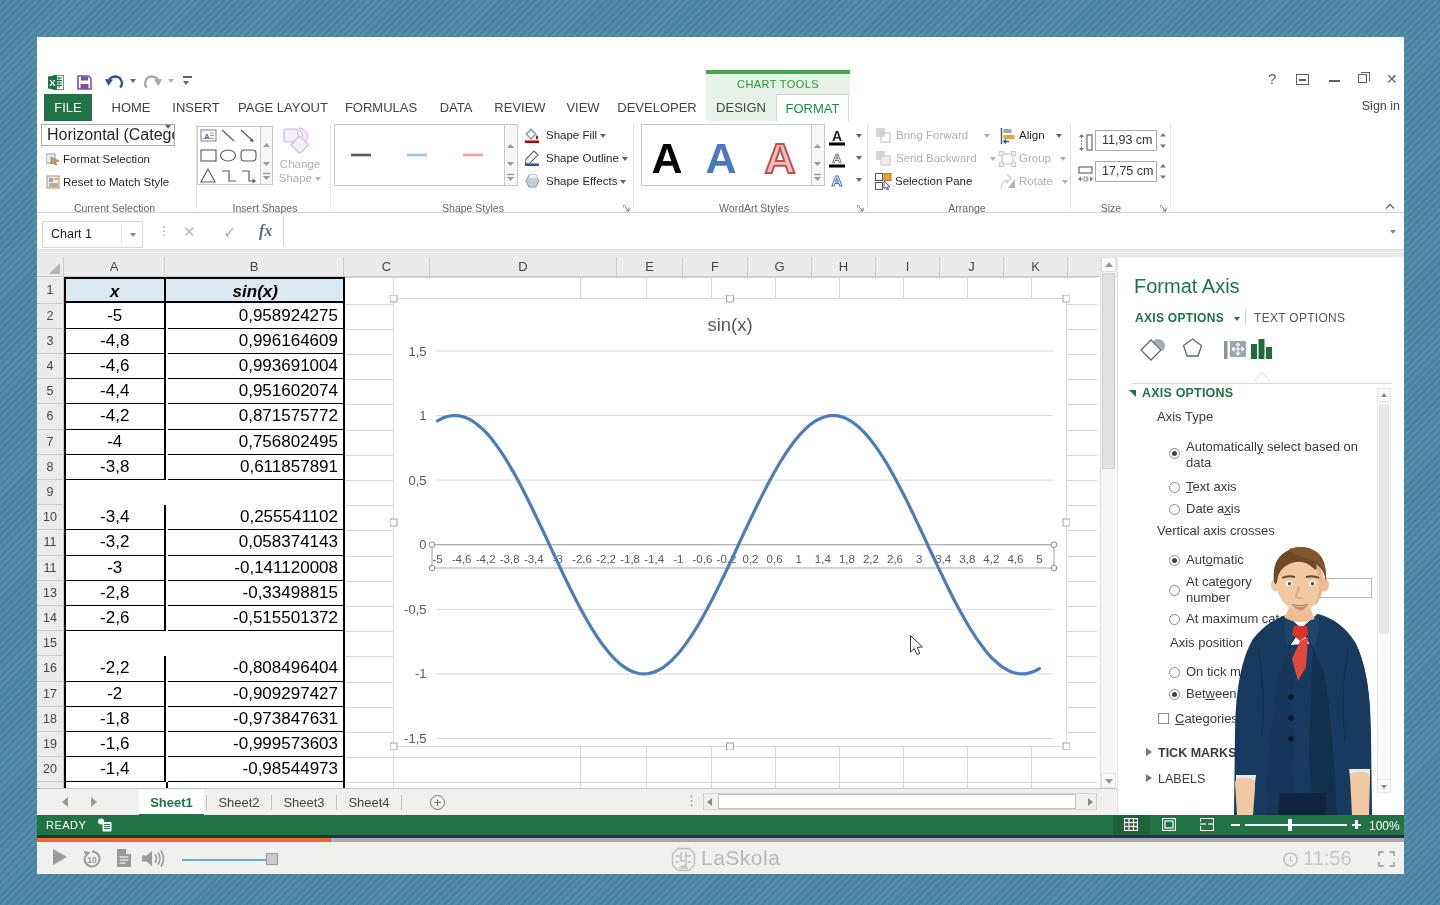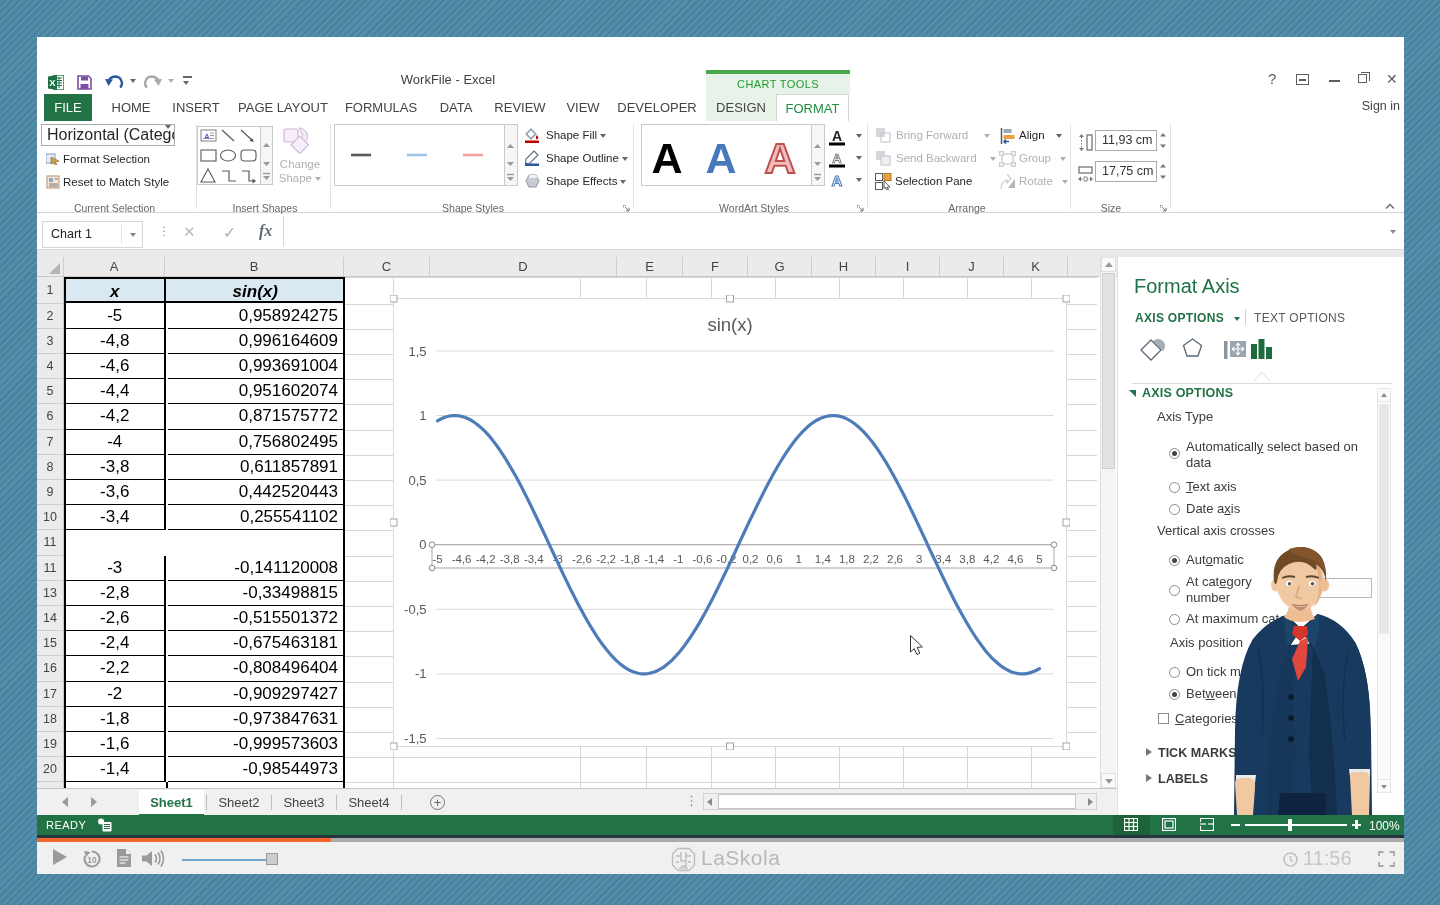--- a/index.html
+++ b/index.html
@@ -79,21 +79,20 @@
 <path d="M0 4 L8 4.5 L3.5 11 Z" fill="#2b579a"></path>
       </svg>
       <span class="car" style="left:90px;top:12px;position:absolute"></span>
       <svg class="abs" style="left:106px;top:8px" width="19" height="13" viewBox="0 0 19 13">
 <path d="M16 8 Q15 2 9 1.5 Q3 1.5 2 8 Q2 11 4 12.5" fill="none" stroke="#a8a8a8" stroke-width="2.4"></path>
 <path d="M19 4 L11 4.5 L15.5 11 Z" fill="#a8a8a8"></path>
       </svg>
       <span class="car g" style="left:128px;top:12px;position:absolute"></span>
       <div class="abs" style="left:146px;top:9px;width:9px;height:2px;background:#666"></div>
       <span class="car" style="left:143px;top:14px;position:absolute"></span>
-      <div class="abs" style="left:261px;top:0;width:300px;text-align:center;font-size:13px;color:#3f3f3f;line-height:26px">WorkFile - Excel</div>
       <div class="abs" style="left:1231px;top:3px;font-size:15px;color:#5f5f5f">?</div>
       <div class="abs" style="left:1259px;top:7px;width:13px;height:11px;border:1px solid #5f5f5f"></div>
       <div class="abs" style="left:1262px;top:12px;width:7px;height:1.6px;background:#5f5f5f"></div>
       <div class="abs" style="left:1292px;top:13px;width:11px;height:2px;background:#5f5f5f"></div>
       <div class="abs" style="left:1321px;top:7px;width:9px;height:9px;border:1.4px solid #5f5f5f;background:#fff"></div>
       <div class="abs" style="left:1324px;top:5px;width:9px;height:9px;border:1.4px solid #5f5f5f;border-left:none;border-bottom:none"></div>
       <div class="abs" style="left:1349px;top:4px;font-size:14px;color:#5f5f5f">✕</div>
       <div class="abs" style="left:669px;top:2.5px;width:144px;height:4px;background:#4aa84a"></div>
       <div class="abs" style="left:669px;top:6.5px;width:144px;height:20.5px;background:#e7f3e8;text-align:center;font-size:11px;color:#219a2f;line-height:20px;letter-spacing:.4px">CHART TOOLS</div>
     </div>
@@ -399,43 +398,39 @@
         <div class="tb">0,871575772</div>
       </div>
       <div class="trow" style="top:150.6px">
         <div class="ta">-4</div>
         <div class="tb">0,756802495</div>
       </div>
       <div class="trow" style="top:175.8px">
         <div class="ta">-3,8</div>
         <div class="tb">0,611857891</div>
       </div>
-      <div class="trow" style="top:201.0px">
-        <div class="ta">-3,6</div>
-        <div class="tb">0,442520443</div>
-      </div>
       <div class="trow" style="top:226.2px">
         <div class="ta">-3,4</div>
         <div class="tb">0,255541102</div>
       </div>
+      <div class="trow" style="top:251.4px">
+        <div class="ta">-3,2</div>
+        <div class="tb">0,058374143</div>
+      </div>
       <div class="trow" style="top:276.6px">
         <div class="ta">-3</div>
         <div class="tb">-0,141120008</div>
       </div>
       <div class="trow" style="top:301.8px">
         <div class="ta">-2,8</div>
         <div class="tb">-0,33498815</div>
       </div>
       <div class="trow" style="top:327.0px">
         <div class="ta">-2,6</div>
         <div class="tb">-0,515501372</div>
-      </div>
-      <div class="trow" style="top:352.2px">
-        <div class="ta">-2,4</div>
-        <div class="tb">-0,675463181</div>
       </div>
       <div class="trow" style="top:377.4px">
         <div class="ta">-2,2</div>
         <div class="tb">-0,808496404</div>
       </div>
       <div class="trow" style="top:402.6px">
         <div class="ta">-2</div>
         <div class="tb">-0,909297427</div>
       </div>
       <div class="trow" style="top:427.8px">
@@ -567,21 +562,21 @@
       <div class="ptxt" style="left:52px;top:378px">Axis position</div>
       <div class="radio" style="left:50.5px;top:409.5px"></div>
       <div class="ptxt" style="left:68px;top:407px">On tick mark</div>
       <div class="radio sel" style="left:50.5px;top:431.5px"></div>
       <div class="ptxt" style="left:68px;top:429px">Bet<u>w</u>een tick</div>
       <div class="abs" style="left:40px;top:456px;width:11px;height:11px;border:1px solid #8b8b8b;background:#fff"></div>
       <div class="ptxt" style="left:57px;top:454px"><u>C</u>ategories in</div>
       <div class="abs" style="left:28px;top:491px;width:0;height:0;border-left:6px solid #777;border-top:4.5px solid transparent;border-bottom:4.5px solid transparent"></div>
       <div class="abs" style="left:40px;top:489px;font-size:12.5px;font-weight:bold;color:#3b3b3b">TICK MARKS</div>
       <div class="abs" style="left:28px;top:517px;width:0;height:0;border-left:6px solid #777;border-top:4.5px solid transparent;border-bottom:4.5px solid transparent"></div>
-      <div class="abs" style="left:40px;top:515px;font-size:12.5px;font-weight:bold;color:#3b3b3b">LABELS</div>
+      <div class="abs" style="left:40px;top:515px;font-size:12.5px;font-weight:normal;color:#3b3b3b">LABELS</div>
       <div class="abs" style="left:259px;top:131px;width:14px;height:405px;background:#fafafa;border:1px solid #e6e6e6">
         <div style="position:absolute;left:0;top:0;width:12px;height:13px;border-bottom:1px solid #e6e6e6">
           <div style="width:0;height:0;border-left:3.5px solid transparent;border-right:3.5px solid transparent;border-bottom:4.5px solid #8a8a8a;margin:4px auto"></div>
         </div>
         <div style="position:absolute;left:1px;top:15px;width:10px;height:230px;background:#e8e8e8"></div>
         <div style="position:absolute;left:0;bottom:0;width:12px;height:13px;border-top:1px solid #e6e6e6">
           <div style="width:0;height:0;border-left:3.5px solid transparent;border-right:3.5px solid transparent;border-top:4.5px solid #8a8a8a;margin:4.5px auto"></div>
         </div>
       </div>
     </div>

